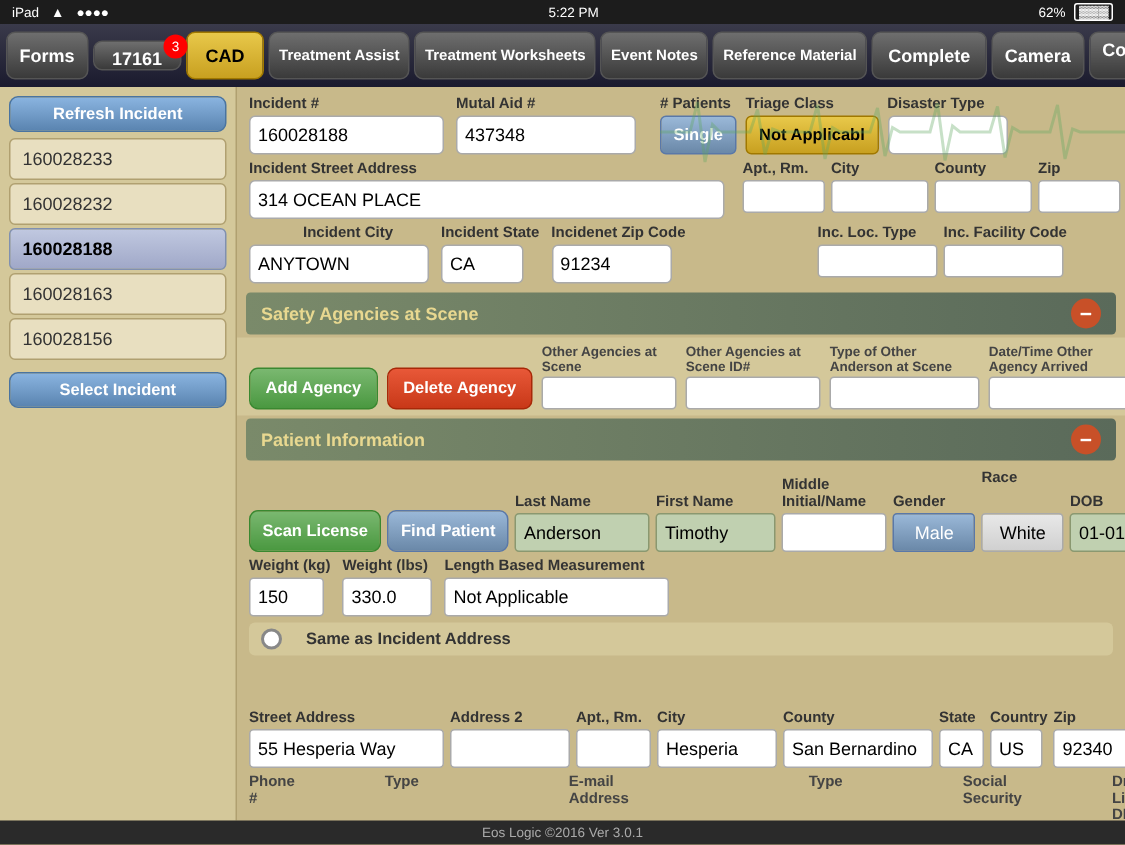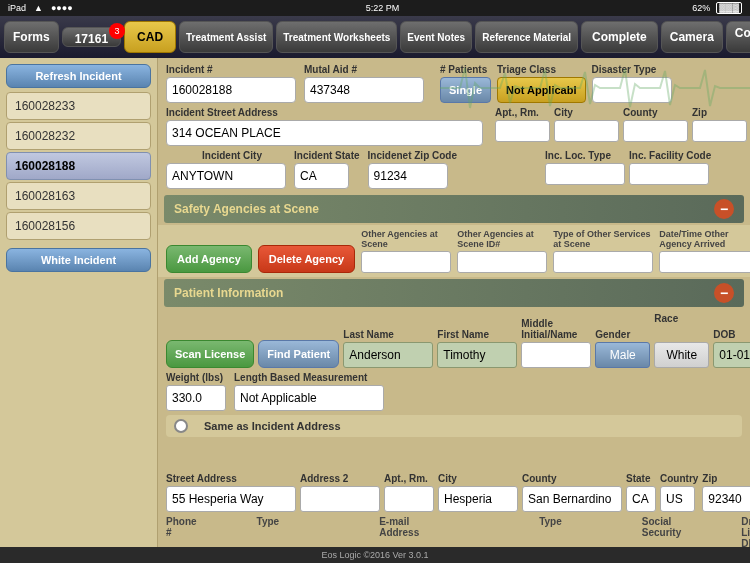--- a/index.html
+++ b/index.html
@@ -50,21 +50,21 @@
 
   <div style="width:158px;background:#d4c89a;border-right:1px solid #b0a070;padding:6px;display:flex;flex-direction:column;gap:4px;flex-shrink:0;">
     <button style="background:linear-gradient(to bottom,#8ab4e0,#5a84b0);color:#fff;border:1px solid #4a74a0;border-radius:6px;padding:5px;text-align:center;cursor:pointer;font-size:11px;font-weight:bold;width:100%;">Refresh Incident</button>
     <div style="display:flex;flex-direction:column;gap:2px;">
       <div style="background:#e8dfc0;border:1px solid #b0a070;border-radius:4px;padding:6px 8px;cursor:pointer;font-size:12px;color:#333;">160028233</div>
       <div style="background:#e8dfc0;border:1px solid #b0a070;border-radius:4px;padding:6px 8px;cursor:pointer;font-size:12px;color:#333;">160028232</div>
       <div style="background:linear-gradient(to bottom,#c0c8e0,#a0a8c8);border:1px solid #8090b0;border-radius:4px;padding:6px 8px;cursor:pointer;font-size:12px;color:#000;font-weight:bold;">160028188</div>
       <div style="background:#e8dfc0;border:1px solid #b0a070;border-radius:4px;padding:6px 8px;cursor:pointer;font-size:12px;color:#333;">160028163</div>
       <div style="background:#e8dfc0;border:1px solid #b0a070;border-radius:4px;padding:6px 8px;cursor:pointer;font-size:12px;color:#333;">160028156</div>
     </div>
-    <button style="background:linear-gradient(to bottom,#8ab4e0,#5a84b0);color:#fff;border:1px solid #4a74a0;border-radius:6px;padding:5px;text-align:center;cursor:pointer;font-size:11px;font-weight:bold;width:100%;margin-top:4px;">White Incident</button>
+    <button style="background:linear-gradient(to bottom,#8ab4e0,#5a84b0);color:#fff;border:1px solid #4a74a0;border-radius:6px;padding:5px;text-align:center;cursor:pointer;font-size:11px;font-weight:bold;width:100%;margin-top:4px;">Select Incident</button>
   </div>
 
   <div style="flex:1;display:flex;flex-direction:column;overflow:hidden;position:relative;">
 
     <svg style="position:absolute;top:0;right:0;width:310px;height:55px;opacity:0.35;pointer-events:none;">
       <polyline points="0,30 20,30 25,10 30,50 35,25 40,30 60,30 65,15 70,45 75,28 80,30 100,30 105,12 110,48 115,27 120,30 140,30 145,14 150,46 155,27 160,30 180,30 185,11 190,49 195,26 200,30 220,30 225,13 230,47 235,27 240,30 260,30 265,12 270,48 275,28 280,30 310,30" fill="none" stroke="#60a860" stroke-width="2"></polyline>
     </svg>
 
     <div style="background:#c8b98a;padding:6px 8px 2px 8px;">
 
@@ -158,21 +158,21 @@
       <div style="display:flex;gap:6px;">
         <div style="display:flex;flex-direction:column;gap:2px;">
           <span style="font-size:9px;color:#444;font-weight:bold;max-width:80px;">Other Agencies at Scene</span>
           <input style="background: rgb(255, 255, 255); border: 1px solid rgb(170, 170, 170); border-radius: 3px; padding: 2px 4px; font-size: 11px; height: 22px; width: 90px;" readonly="">
         </div>
         <div style="display:flex;flex-direction:column;gap:2px;">
           <span style="font-size:9px;color:#444;font-weight:bold;max-width:80px;">Other Agencies at Scene ID#</span>
           <input style="background: rgb(255, 255, 255); border: 1px solid rgb(170, 170, 170); border-radius: 3px; padding: 2px 4px; font-size: 11px; height: 22px; width: 90px;" readonly="">
         </div>
         <div style="display:flex;flex-direction:column;gap:2px;">
-          <span style="font-size:9px;color:#444;font-weight:bold;max-width:100px;">Type of Other Services at Scene</span>
+          <span style="font-size:9px;color:#444;font-weight:bold;max-width:100px;">Type of Other Anderson at Scene</span>
           <input style="background: rgb(255, 255, 255); border: 1px solid rgb(170, 170, 170); border-radius: 3px; padding: 2px 4px; font-size: 11px; height: 22px; width: 100px;" readonly="">
         </div>
         <div style="display:flex;flex-direction:column;gap:2px;">
           <span style="font-size:9px;color:#444;font-weight:bold;max-width:100px;">Date/Time Other Agency Arrived</span>
           <input style="background: rgb(255, 255, 255); border: 1px solid rgb(170, 170, 170); border-radius: 3px; padding: 2px 4px; font-size: 11px; height: 22px; width: 100px;" readonly="">
         </div>
       </div>
     </div>
 
     <div style="background:linear-gradient(to right,#7a8a6a,#5a6a5a);color:#e8d890;padding:4px 10px;display:flex;align-items:center;justify-content:space-between;font-size:12px;font-weight:bold;margin:2px 6px;border-radius:3px;">
@@ -219,20 +219,24 @@
         </div>
 
         <div style="display:flex;flex-direction:column;gap:2px;">
           <span style="font-size:10px;color:#333;font-weight:bold;">DOB</span>
           <input style="background: rgb(192, 208, 176); border: 1px solid rgb(138, 152, 112); border-radius: 3px; padding: 3px 5px; font-size: 12px; height: 26px; width: 80px;" value="01-01-1954" readonly="">
         </div>
 
       </div>
 
       <div style="display:flex;gap:8px;align-items:center;margin-bottom:4px;">
+        <div style="display:flex;flex-direction:column;gap:2px;">
+          <span style="font-size:10px;color:#333;font-weight:bold;">Weight (kg)</span>
+          <input style="background: rgb(255, 255, 255); border: 1px solid rgb(170, 170, 170); border-radius: 3px; padding: 3px 5px; font-size: 12px; height: 26px; width: 50px;" value="150" readonly="">
+        </div>
         <div style="display:flex;flex-direction:column;gap:2px;">
           <span style="font-size:10px;color:#333;font-weight:bold;">Weight (lbs)</span>
           <input style="background: rgb(255, 255, 255); border: 1px solid rgb(170, 170, 170); border-radius: 3px; padding: 3px 5px; font-size: 12px; height: 26px; width: 60px;" value="330.0" readonly="">
         </div>
         <div style="display:flex;flex-direction:column;gap:2px;">
           <span style="font-size:10px;color:#333;font-weight:bold;">Length Based Measurement</span>
           <input style="background: rgb(255, 255, 255); border: 1px solid rgb(170, 170, 170); border-radius: 3px; padding: 3px 5px; font-size: 12px; height: 26px; width: 150px;" value="Not Applicable" readonly="">
         </div>
       </div>
 

